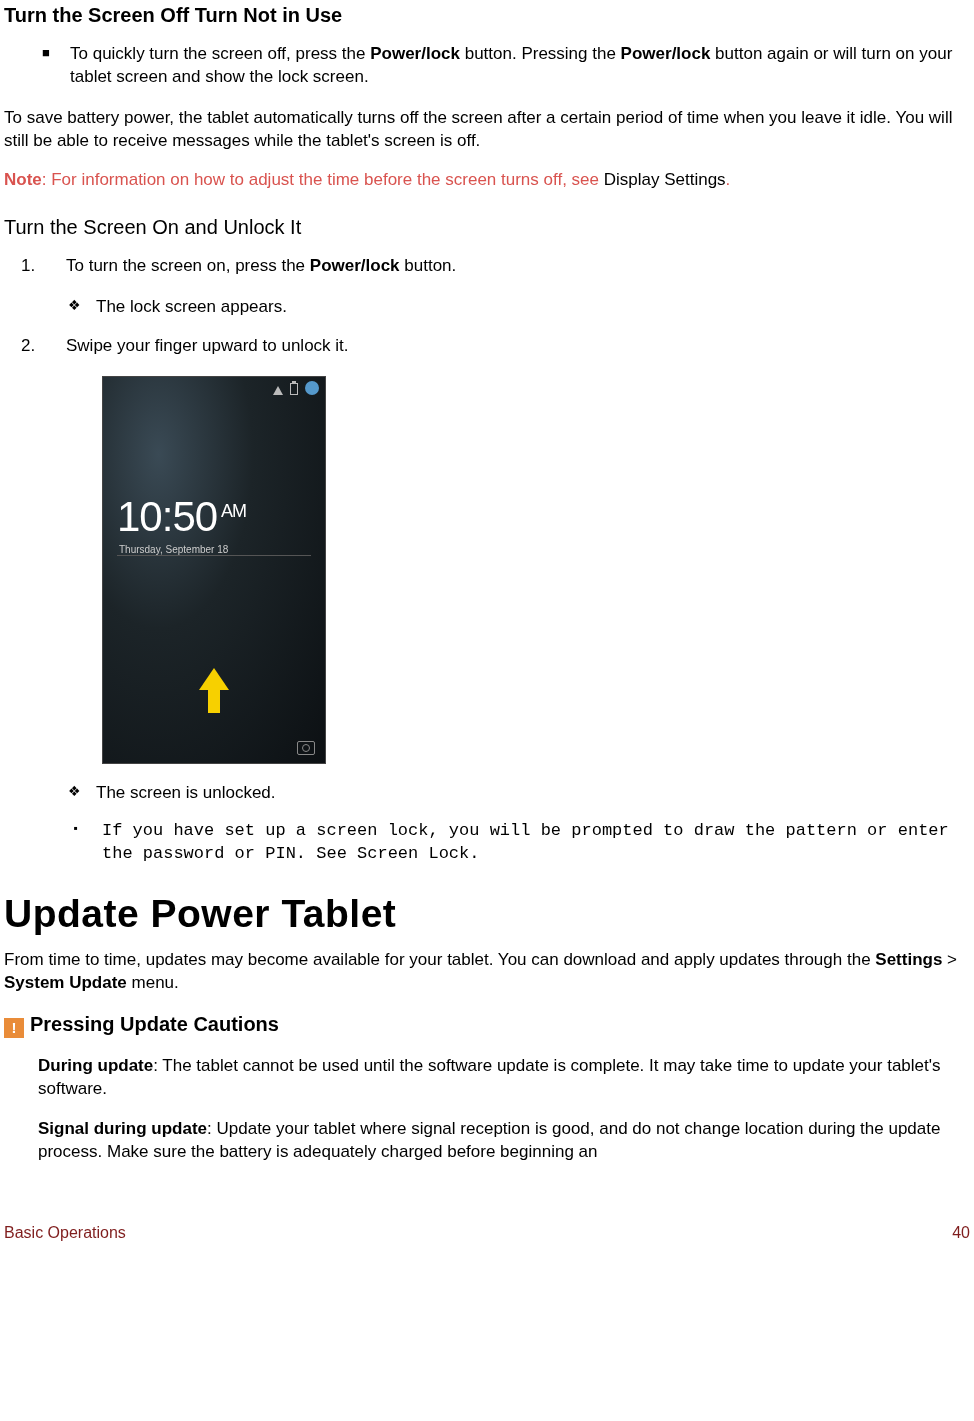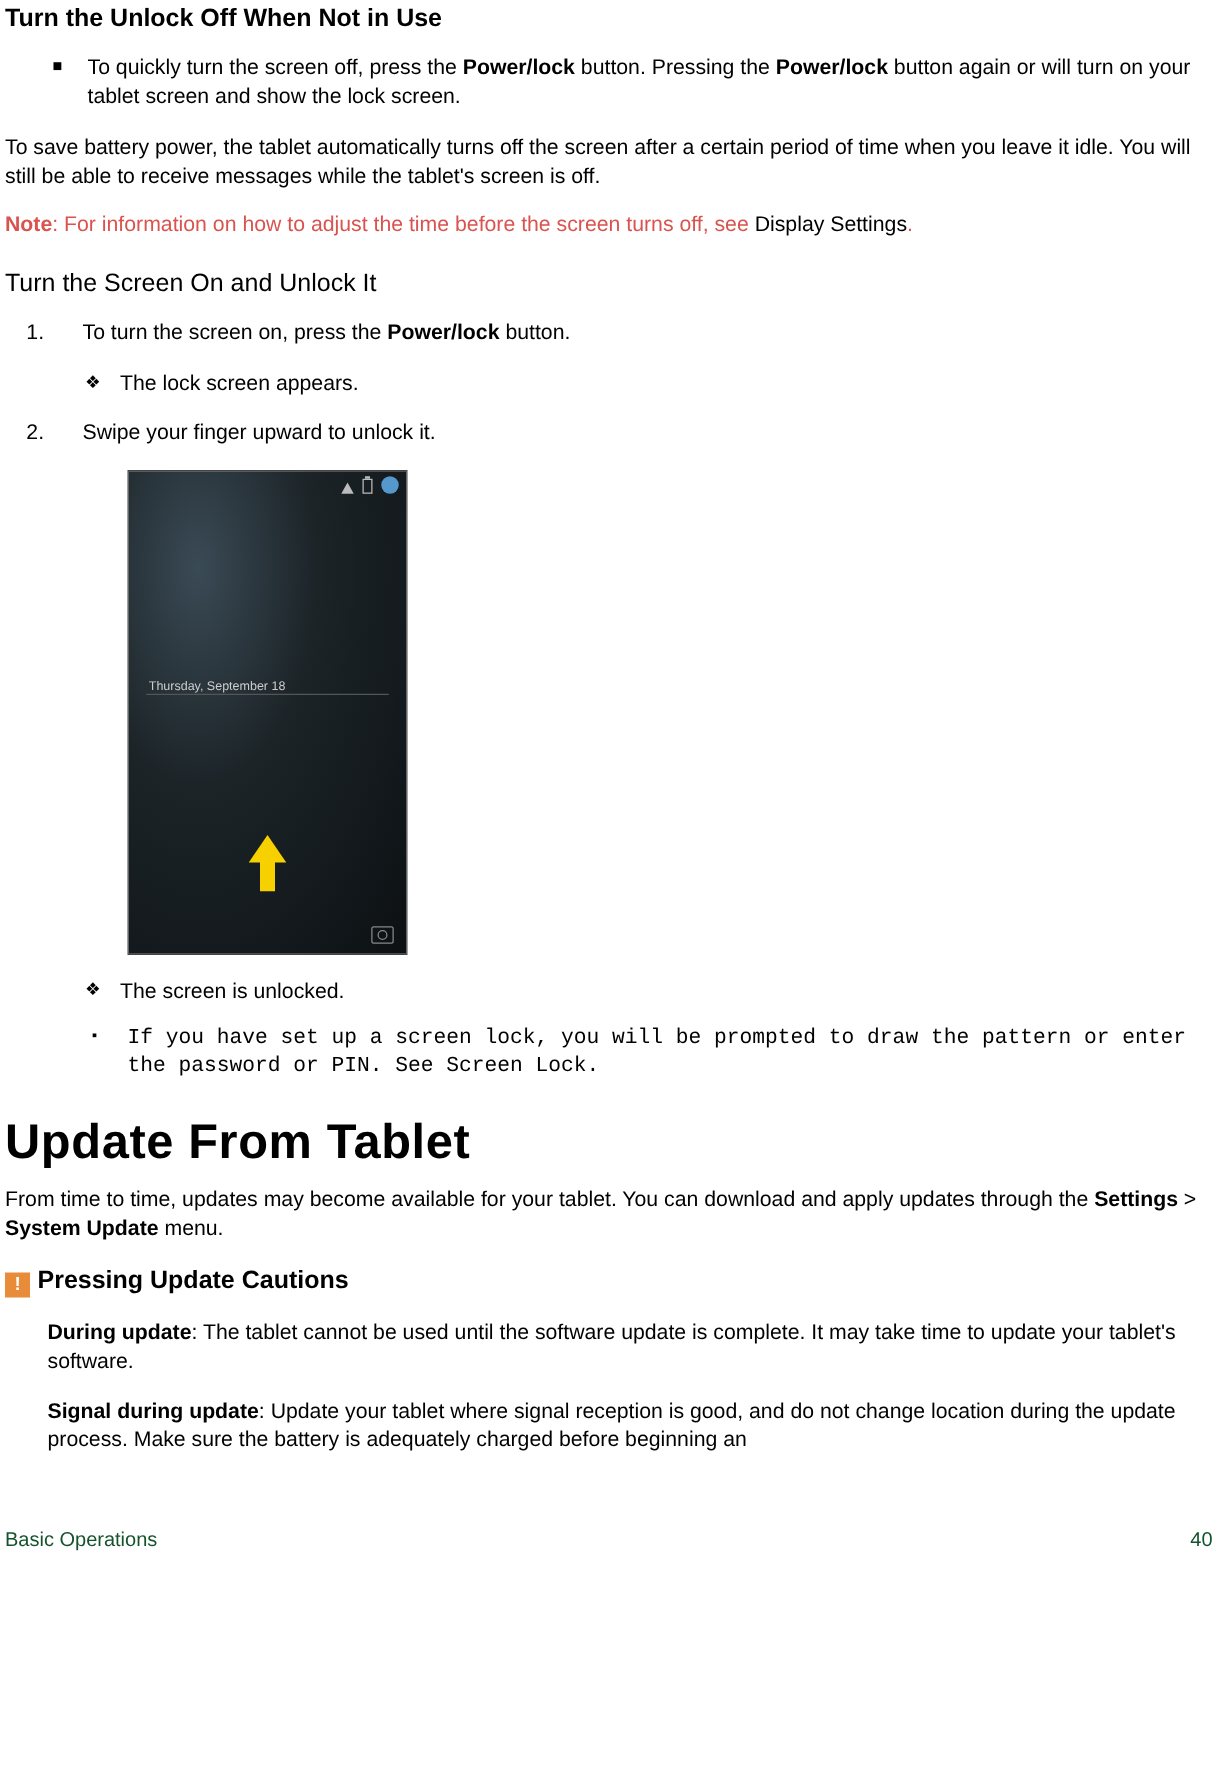--- a/index.html
+++ b/index.html
@@ -181,32 +181,32 @@
     vertical-align: -2px;
   }
   .indent-block {
     margin-left: 34px;
     margin-bottom: 16px;
   }
   .footer {
     position: relative;
     margin-top: 58px;
     font-size: 16px;
-    color: #14532d;
+    color: #7f1d1d;
   }
   .footer .pn {
     position: absolute;
     right: 0;
     top: 0;
   }
 </style>
 </head>
 <body>
 
-<h2 class="section-off">Turn the Unlock Off When Not in Use</h2>
+<h2 class="section-off">Turn the Screen Off Turn Not in Use</h2>
 
 <ul class="bullet-square-list">
   <li>
     <span>To quickly turn the screen off, press the </span><strong>Power/lock</strong><span> button. Pressing the </span><strong>Power/lock</strong><span> button again or will turn on your tablet screen and show the lock screen.</span>
   </li>
 </ul>
 
 <p class="para">To save battery power, the tablet automatically turns off the screen after a certain period of time when you leave it idle. You will still be able to receive messages while the tablet's screen is off.</p>
 
 <p class="note-line">
@@ -227,41 +227,44 @@
 
 <ol class="ordered" start="2">
   <li>Swipe your finger upward to unlock it.</li>
 </ol>
 
 <div class="lockscreen">
   <div class="ls-status">
     <span class="tri"></span>
     <span class="bat"></span>
     <span class="usr"></span>
+  </div>
+  <div class="ls-time">
+    <span>10:50</span><span class="am">AM</span>
   </div>
   <div class="ls-date">Thursday, September 18</div>
   <div class="ls-hr"></div>
   <div class="ls-arrow">
     <div class="head"></div>
     <div class="stem"></div>
   </div>
   <div class="ls-cam"></div>
 </div>
 
 <ul class="sub-diamond">
   <li>The screen is unlocked.</li>
 </ul>
 
 <ul class="sub-square-small">
   <li>
     <span>If you have set up a screen lock, you will be prompted to draw the pattern or enter the password or PIN. See </span><span class="link-blue">Screen Lock</span><span>.</span>
   </li>
 </ul>
 
-<h1 class="big">Update From Tablet</h1>
+<h1 class="big">Update Power Tablet</h1>
 
 <p class="para">
   <span>From time to time, updates may become available for your tablet. You can download and apply updates through the </span><strong>Settings</strong><span> &gt; </span><strong>System Update</strong><span> menu.</span>
 </p>
 
 <div class="caution-head">
   <span class="warn-icon">!</span><span>Pressing Update Cautions</span>
 </div>
 
 <p class="indent-block">

